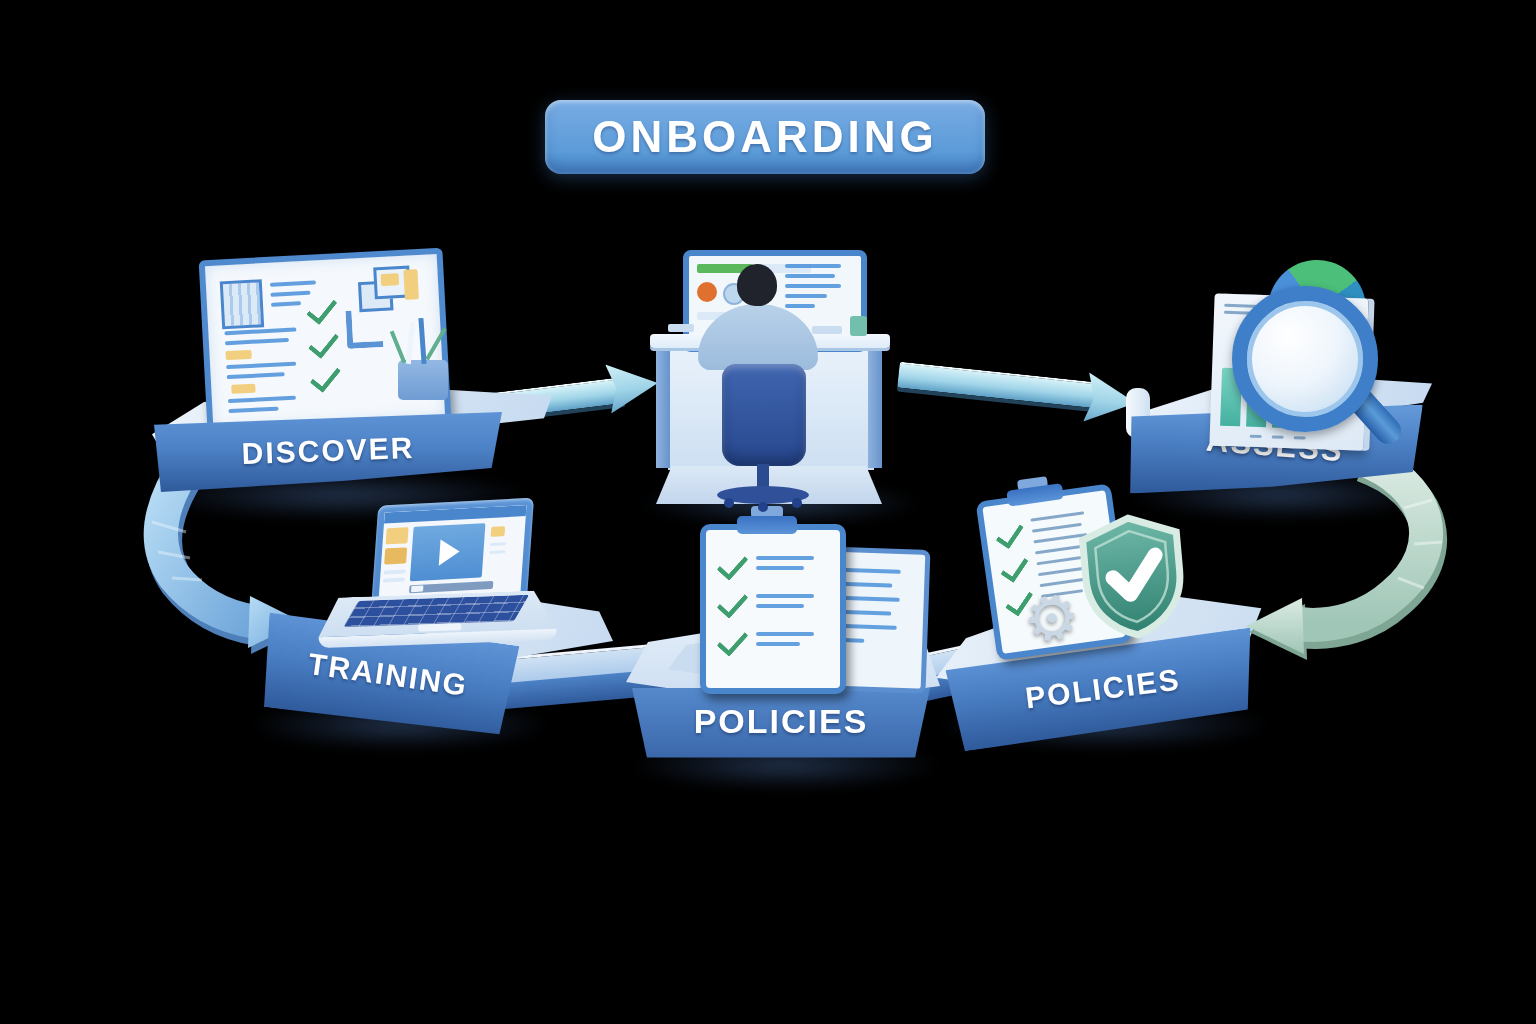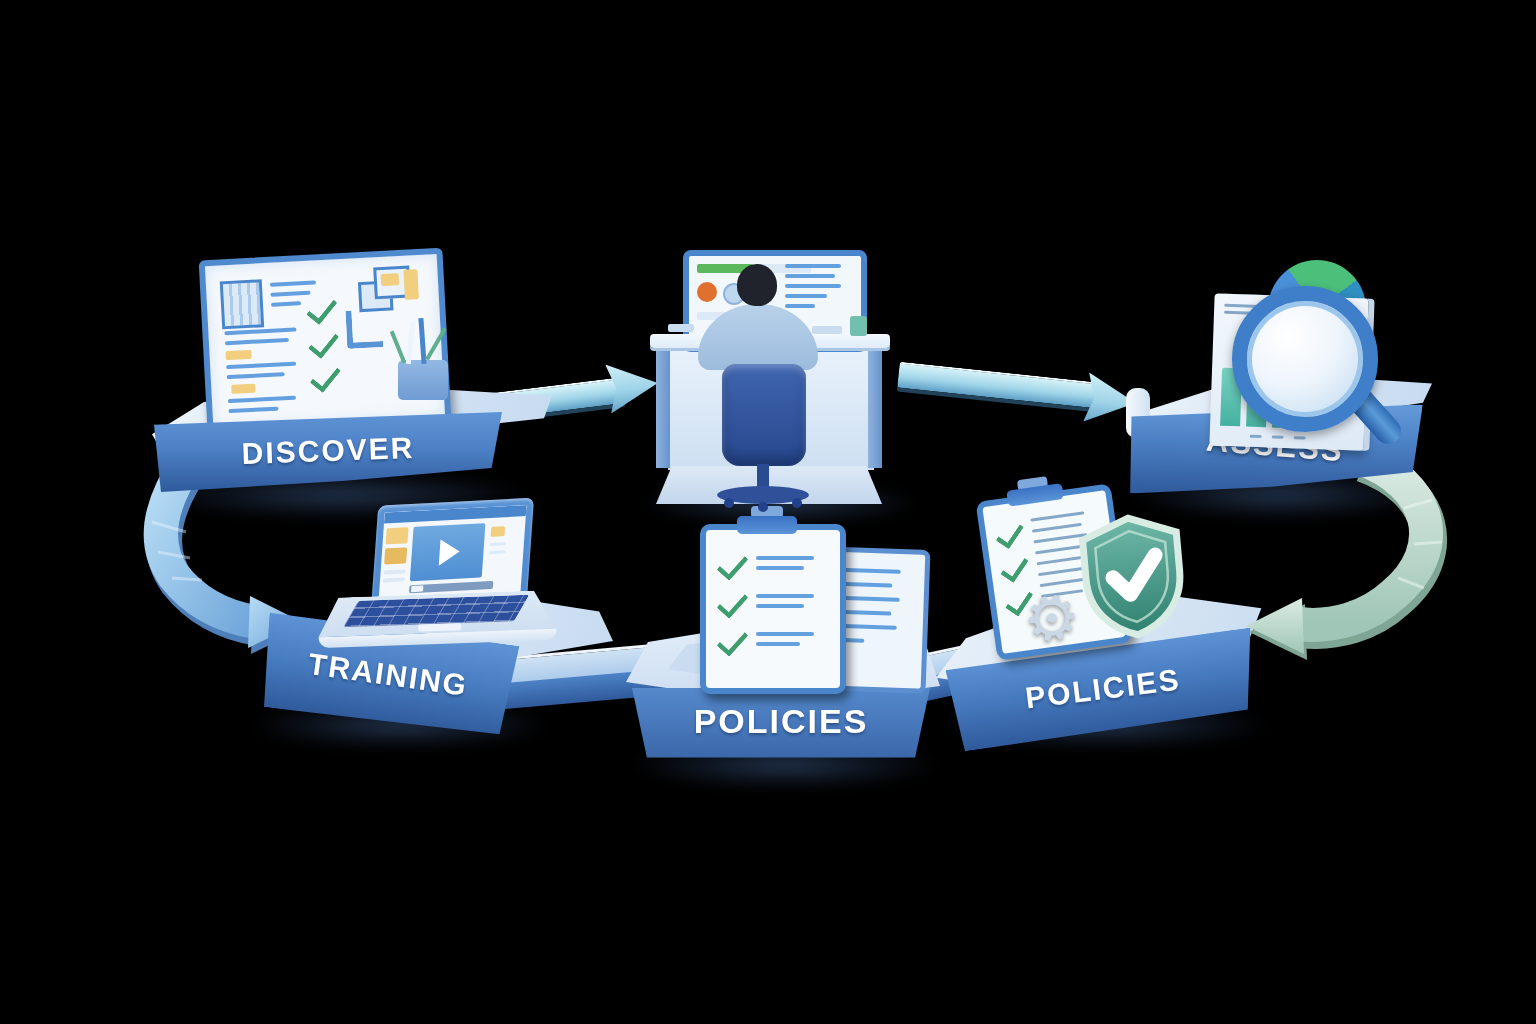--- a/index.html
+++ b/index.html
@@ -181,20 +181,23 @@
 
 <div id="canvas">
 
   <div class="shadow" style="left:150px;top:470px;width:380px;height:50px"></div>
   <div class="shadow" style="left:640px;top:480px;width:280px;height:46px"></div>
   <div class="shadow" style="left:1130px;top:470px;width:300px;height:50px"></div>
   <div class="shadow" style="left:250px;top:700px;width:300px;height:50px"></div>
   <div class="shadow" style="left:630px;top:740px;width:310px;height:50px"></div>
   <div class="shadow" style="left:940px;top:700px;width:330px;height:50px"></div>
 
+  <div id="title-banner">
+    <span id="title-text">ONBOARDING</span>
+  </div>
 
   <div id="arrow1-body" class="arrow-body"></div>
   <div id="arrow1-head" class="arrow-head"></div>
   <div id="arrow2-body" class="arrow-body"></div>
   <div id="arrow2-head" class="arrow-head"></div>
 
   <div id="bridge1-top"></div>
   <div id="bridge1-front"></div>
   <div id="bridge2-top"></div>
   <div id="bridge2-front"></div>

